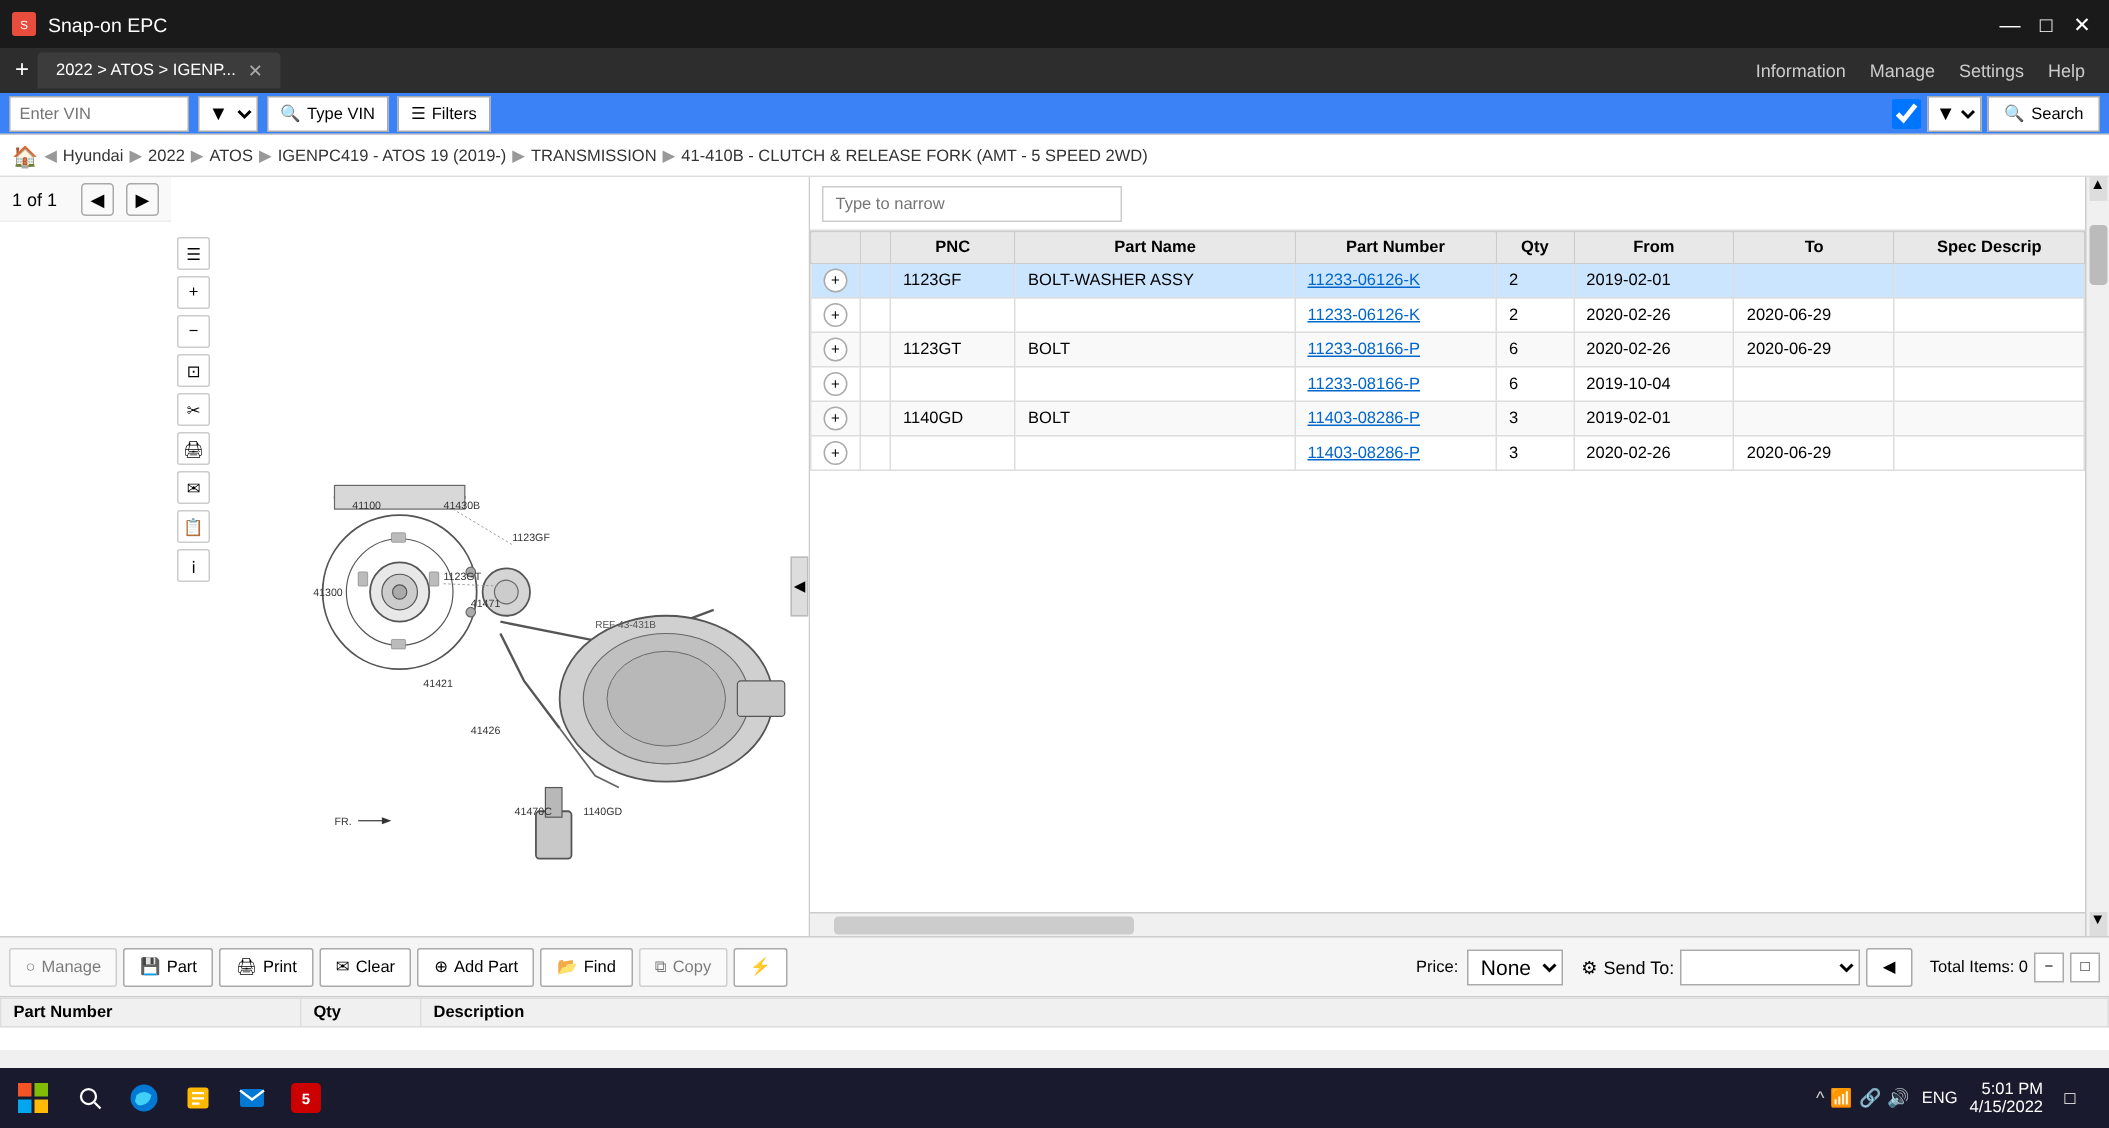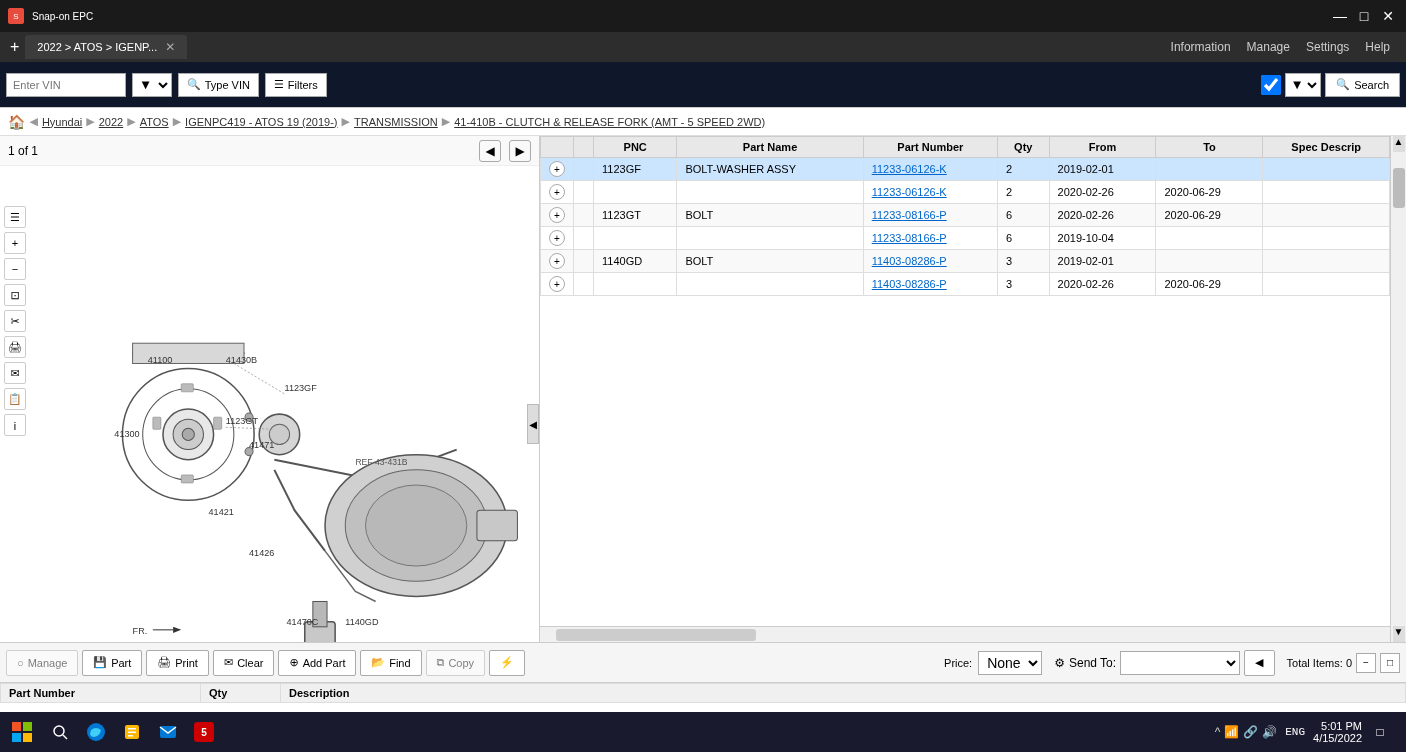--- a/index.html
+++ b/index.html
@@ -10,21 +10,21 @@
       background: #1a1a1a;
       color: white;
       height: 32px;
       display: flex;
       align-items: center;
       padding: 0 8px;
       justify-content: space-between;
     }
     .title-bar-left { display: flex; align-items: center; gap: 8px; }
     .title-bar-icon { width: 16px; height: 16px; background: #e74c3c; border-radius: 2px; display: flex; align-items: center; justify-content: center; font-size: 10px; }
-    .title-bar-text { font-size: 10px; }
+    .title-bar-text { font-size: 13px; }
     .title-bar-controls { display: flex; gap: 4px; }
     .title-bar-btn { width: 20px; height: 20px; background: none; border: none; color: white; cursor: pointer; font-size: 14px; display: flex; align-items: center; justify-content: center; }
 
     
     .tab-bar {
       background: #2d2d2d;
       height: 30px;
       display: flex;
       align-items: center;
       padding: 0 4px;
@@ -41,22 +41,22 @@
       border-radius: 3px 3px 0 0;
       font-size: 11px;
     }
     .tab-close { cursor: pointer; color: #aaa; font-size: 12px; }
     .tab-bar-spacer { flex: 1; }
     .nav-menu { display: flex; gap: 16px; padding-right: 12px; }
     .nav-menu a { color: #ccc; text-decoration: none; font-size: 12px; }
 
     
     .toolbar {
-      background: #0f172a;
-      height: 46px;
+      background: #3b82f6;
+      height: 28px;
       display: flex;
       align-items: center;
       padding: 0 6px;
       gap: 6px;
       border-bottom: 1px solid #ccc;
     }
     .vin-input {
       width: 120px;
       height: 24px;
       border: 1px solid #aaa;
@@ -114,38 +114,37 @@
     .breadcrumb {
       background: white;
       height: 28px;
       display: flex;
       align-items: center;
       padding: 0 8px;
       gap: 4px;
       border-bottom: 1px solid #ddd;
       font-size: 11px;
     }
-    .breadcrumb-item { color: #333; text-decoration: underline; }
+    .breadcrumb-item { color: #333; }
     .breadcrumb-sep { color: #999; }
     .breadcrumb-home { font-size: 14px; }
 
     
     .main-content {
       display: flex;
       height: calc(752px - 32px - 30px - 36px - 28px - 40px - 36px - 24px);
     }
 
     
     .left-panel {
       width: 540px;
       background: white;
       border-right: 1px solid #ccc;
       position: relative;
       display: flex;
-      flex-direction: column;
     }
     .pagination-bar {
       height: 30px;
       display: flex;
       align-items: center;
       padding: 0 8px;
       gap: 8px;
       border-bottom: 1px solid #eee;
       background: #f9f9f9;
     }
@@ -523,20 +522,23 @@
         <line x1="200" y1="195" x2="250" y2="225" stroke="#999" stroke-width="0.8" stroke-dasharray="2,2"></line>
         <line x1="192" y1="258" x2="240" y2="260" stroke="#999" stroke-width="0.8" stroke-dasharray="2,2"></line>
       </svg>
 
       <div class="collapse-handle">◀</div>
     </div>
   </div>
 
   <div class="right-panel">
 
+    <div class="filter-bar">
+      <input class="filter-input" type="text" placeholder="Type to narrow" style="">
+    </div>
 
     <div class="parts-table-container">
       <table class="parts-table">
         <thead>
           <tr>
             <th style="width:28px;"></th>
             <th style="width:20px;"></th>
             <th>PNC</th>
             <th>Part Name</th>
             <th>Part Number</th>
@@ -749,21 +751,21 @@
         <text x="10" y="14" text-anchor="middle" fill="white" font-size="10" font-weight="bold">5</text>
       </svg>
   </div>
   <div class="taskbar-spacer"></div>
   <div class="system-tray">
     <div class="tray-icons">
       <span class="tray-icon">^</span>
       <span class="tray-icon">📶</span>
       <span class="tray-icon">🔗</span>
       <span class="tray-icon">🔊</span>
-      <span style="margin: 0 4px; font-family: Liberation Mono, monospace;">ENG</span>
+      <span style="margin: 0 4px;">ENG</span>
     </div>
     <div class="clock">
       <div>5:01 PM</div>
       <div>4/15/2022</div>
     </div>
     <button class="notif-btn">□</button>
   </div>
 </div>
 
 </body></html>

